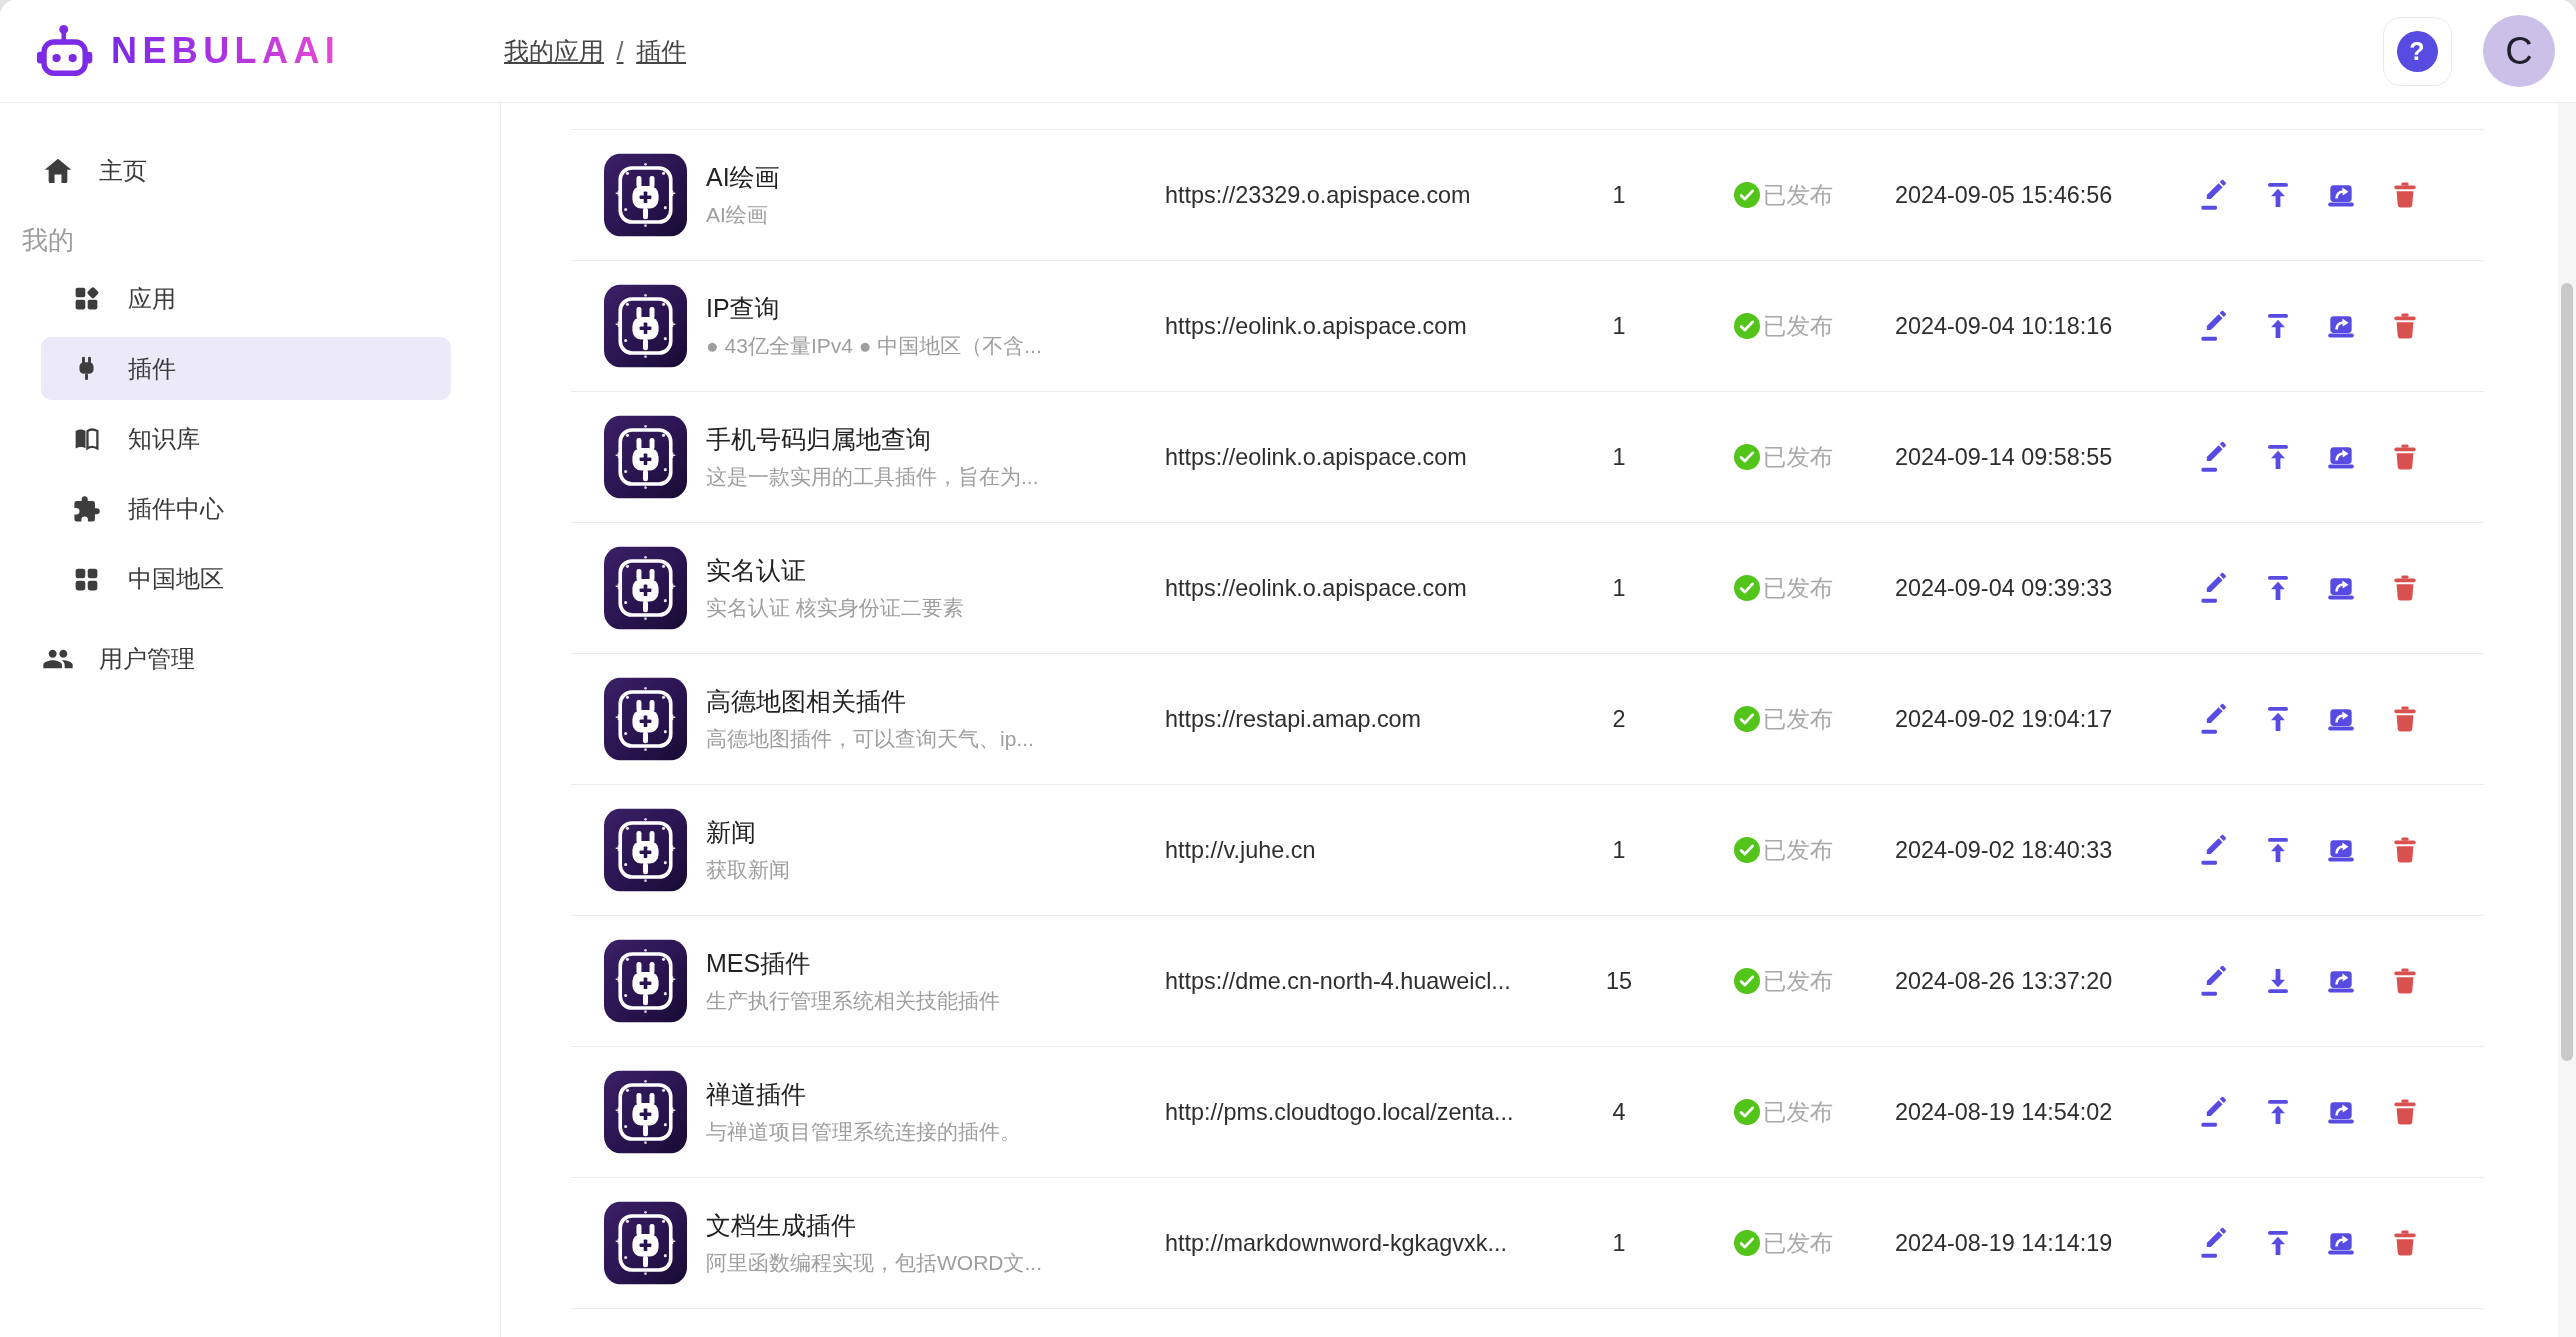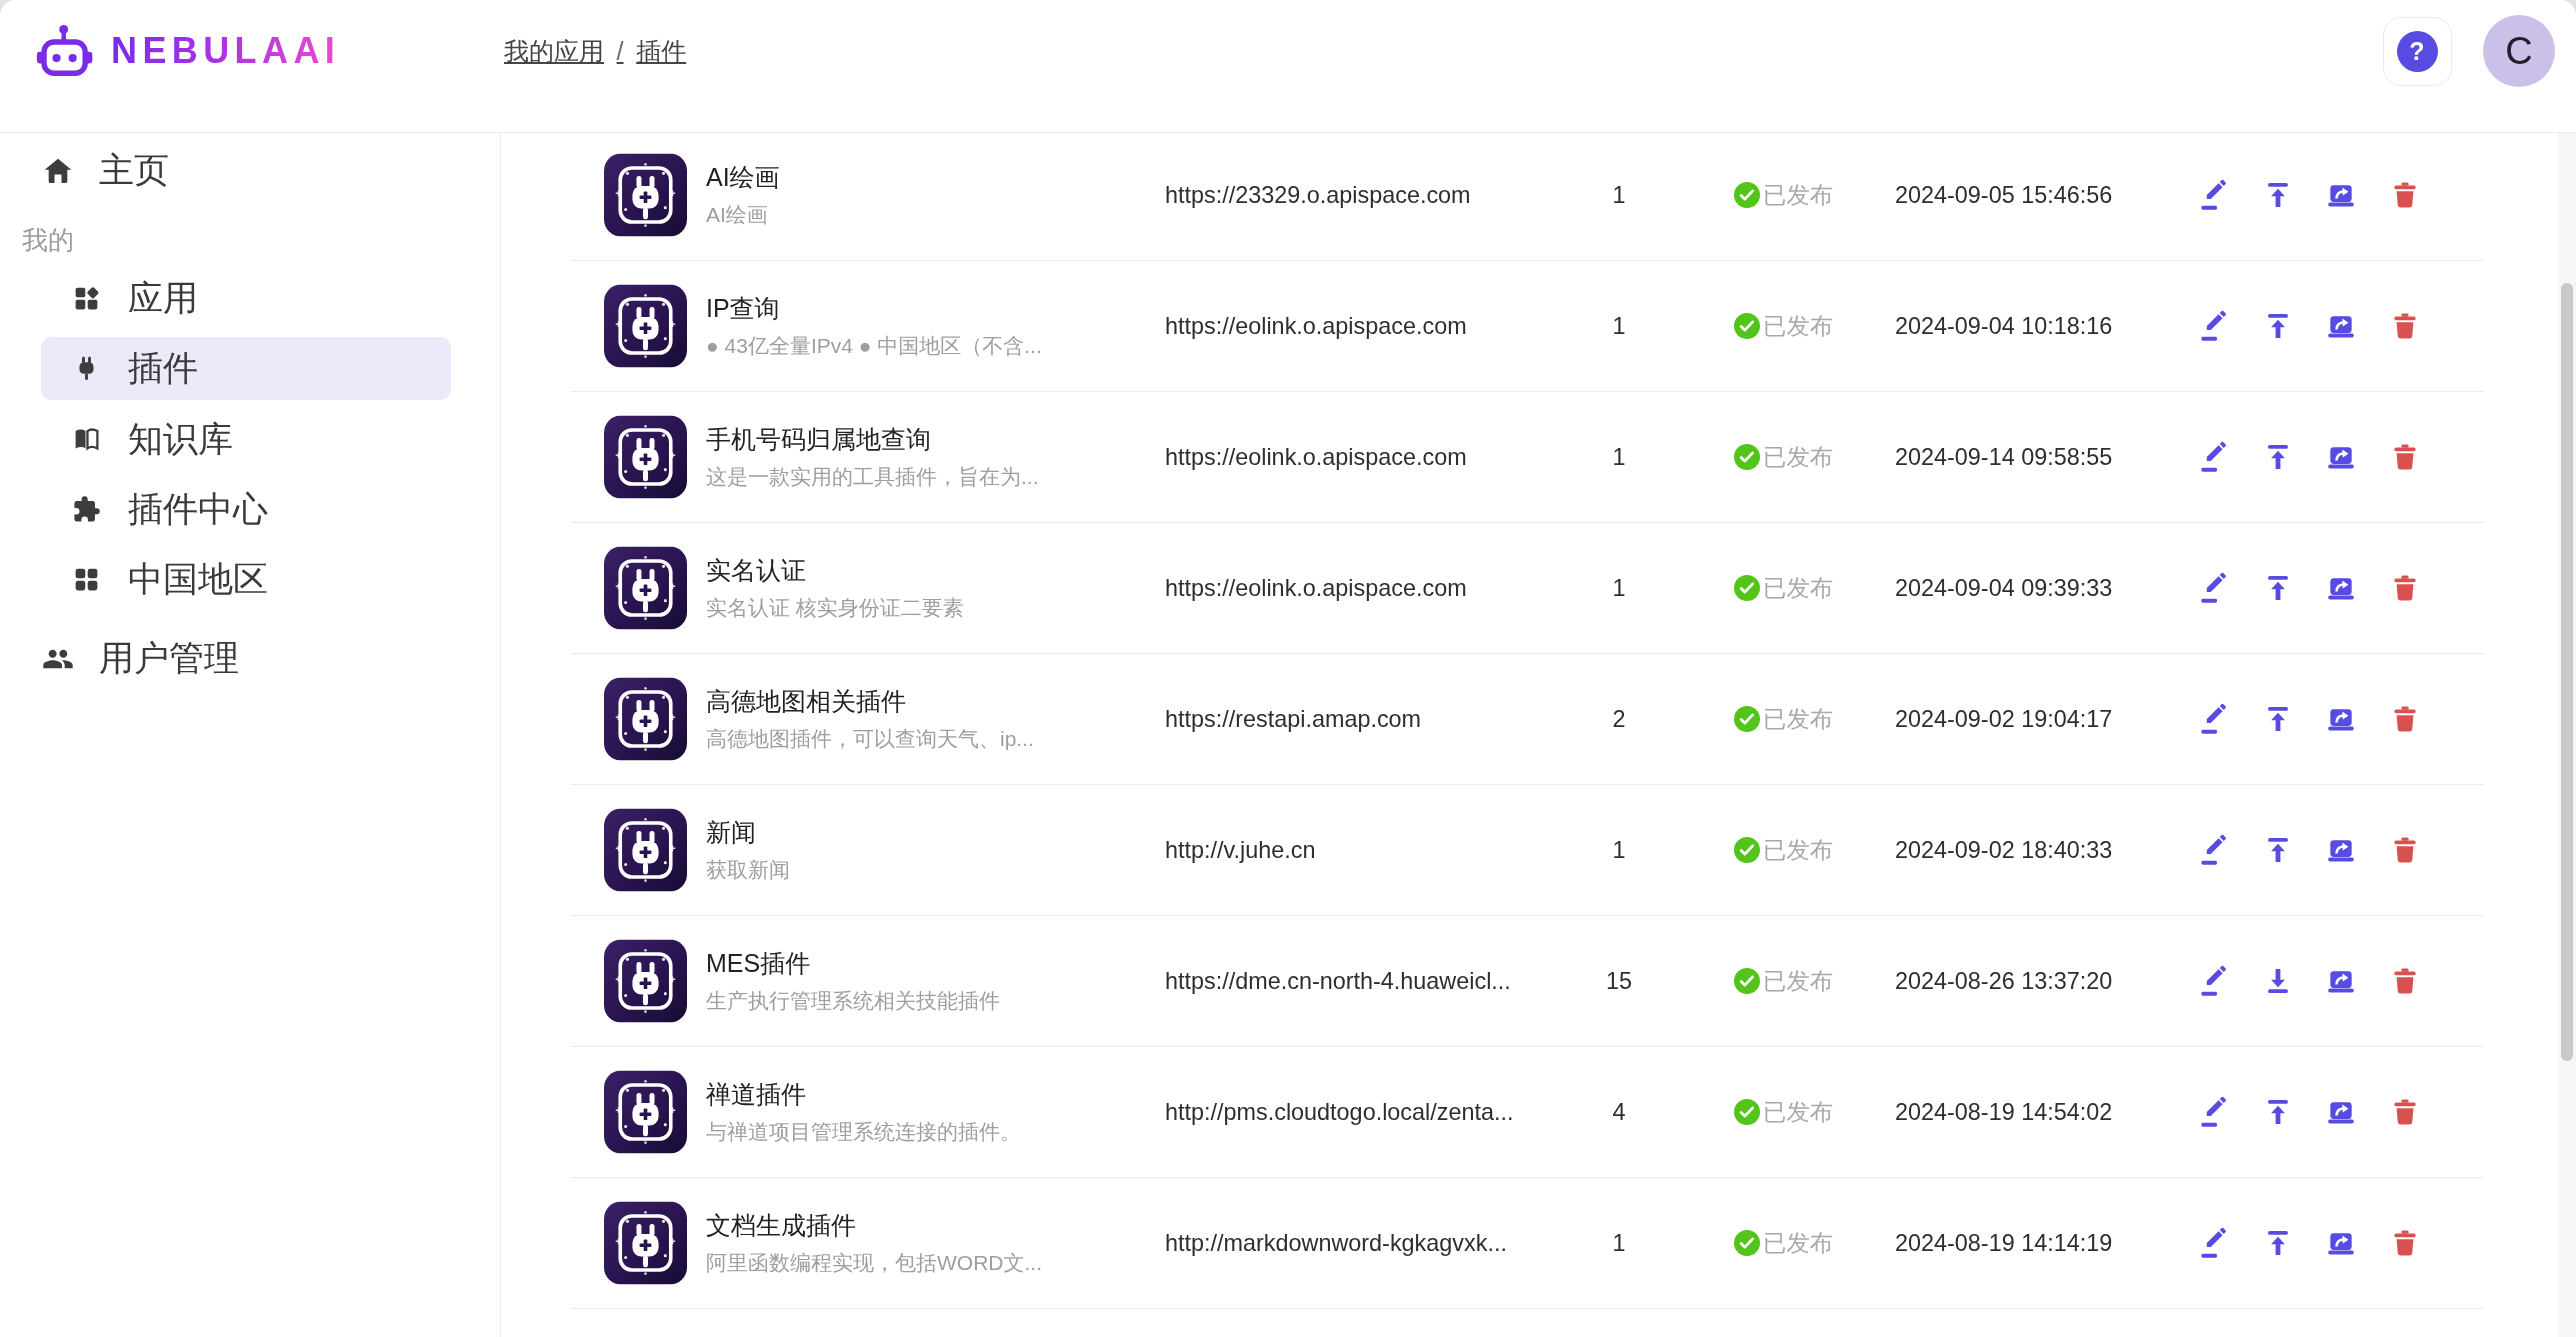--- a/index.html
+++ b/index.html
@@ -1,34 +1,34 @@
 <!DOCTYPE html>
 <html style="font-size:14.4px"><head>
 <meta charset="utf-8">
 <style>
   * { margin:0; padding:0; box-sizing:border-box; }
   html,body { width:2576px; height:1338px; background:#e3e3e3; font-family:"Liberation Sans","DejaVu Sans",sans-serif; }
   .page { position:absolute; inset:0; background:#fff; border-radius:16px 16px 0 0; overflow:hidden; }
 
   
-  .header { position:absolute; top:0; left:0; right:0; height:133px; background:#fff; border-bottom:1.8px solid #ececec; z-index:5; }
+  .header { position:absolute; top:0; left:0; right:0; height:103px; background:#fff; border-bottom:1.8px solid #ececec; z-index:5; }
   .logo { position:absolute; left:36px; top:0; height:102px; display:flex; align-items:center; }
   .logo-text { margin-left:16px; font-size:36px; font-weight:700; letter-spacing:5.4px;
     background:linear-gradient(90deg,#7a2be8 0%,#b435df 55%,#e94bd4 100%);
     -webkit-background-clip:text; background-clip:text; color:transparent; }
   .breadcrumb { position:absolute; left:504px; top:0; height:102px; display:flex; align-items:center; font-size:25px; color:#454545;text-decoration:underline; }
   .breadcrumb .sep { margin:0 12.6px; color:#6b6b6b; }
   .header-right { position:absolute; right:21px; top:0; height:102px; display:flex; align-items:center; gap:31.5px; }
   .help-btn { width:69px; height:69px; border-radius:18px; background:#fff; border:1.8px solid #e9e9e9; display:flex; align-items:center; justify-content:center; cursor:pointer; }
   .help-circle { width:41px; height:41px; border-radius:50%; background:#584be2; color:#fff; font-size:25px; font-weight:700; display:flex; align-items:center; justify-content:center; }
   .avatar { width:72px; height:72px; border-radius:50%; background:#cbc0e8; color:#20202c; font-size:38px; display:flex; align-items:center; justify-content:center; }
 
   
   .sidebar { position:absolute; top:103px; left:0; bottom:0; width:501px; background:#fff; border-right:1.8px solid #ececec; padding-top:36px; }
-  .nav-item { display:flex; align-items:center; cursor:pointer; color:#3a3a3a; font-size:35px; }
+  .nav-item { display:flex; align-items:center; cursor:pointer; color:#3a3a3a; font-size:24px; }
   .nav-item .nav-icon { display:flex; align-items:center; justify-content:center; }
   .nav-item.top-level { height:63px; padding-left:42px; }
   .nav-item.top-level .nav-icon { width:32px; height:32px; margin-right:25px; }
   .nav-item.indent { height:63px; margin:7.2px 49px 7.2px 41px; padding-left:31px; border-radius:10.8px;font-family:Liberation Serif, serif; }
   .nav-item.indent .nav-icon { width:29px; height:29px; margin-right:27px; }
   .nav-item.active { background:#eceaf9; }
   .nav-section { padding-left:22px; height:40px; margin-top:18px; display:flex; align-items:center; font-size:26px; color:#9b9b9b; }
   .nav-gap { height:9px; }
   .nav-icon svg { width:100%; height:100%; }
 

